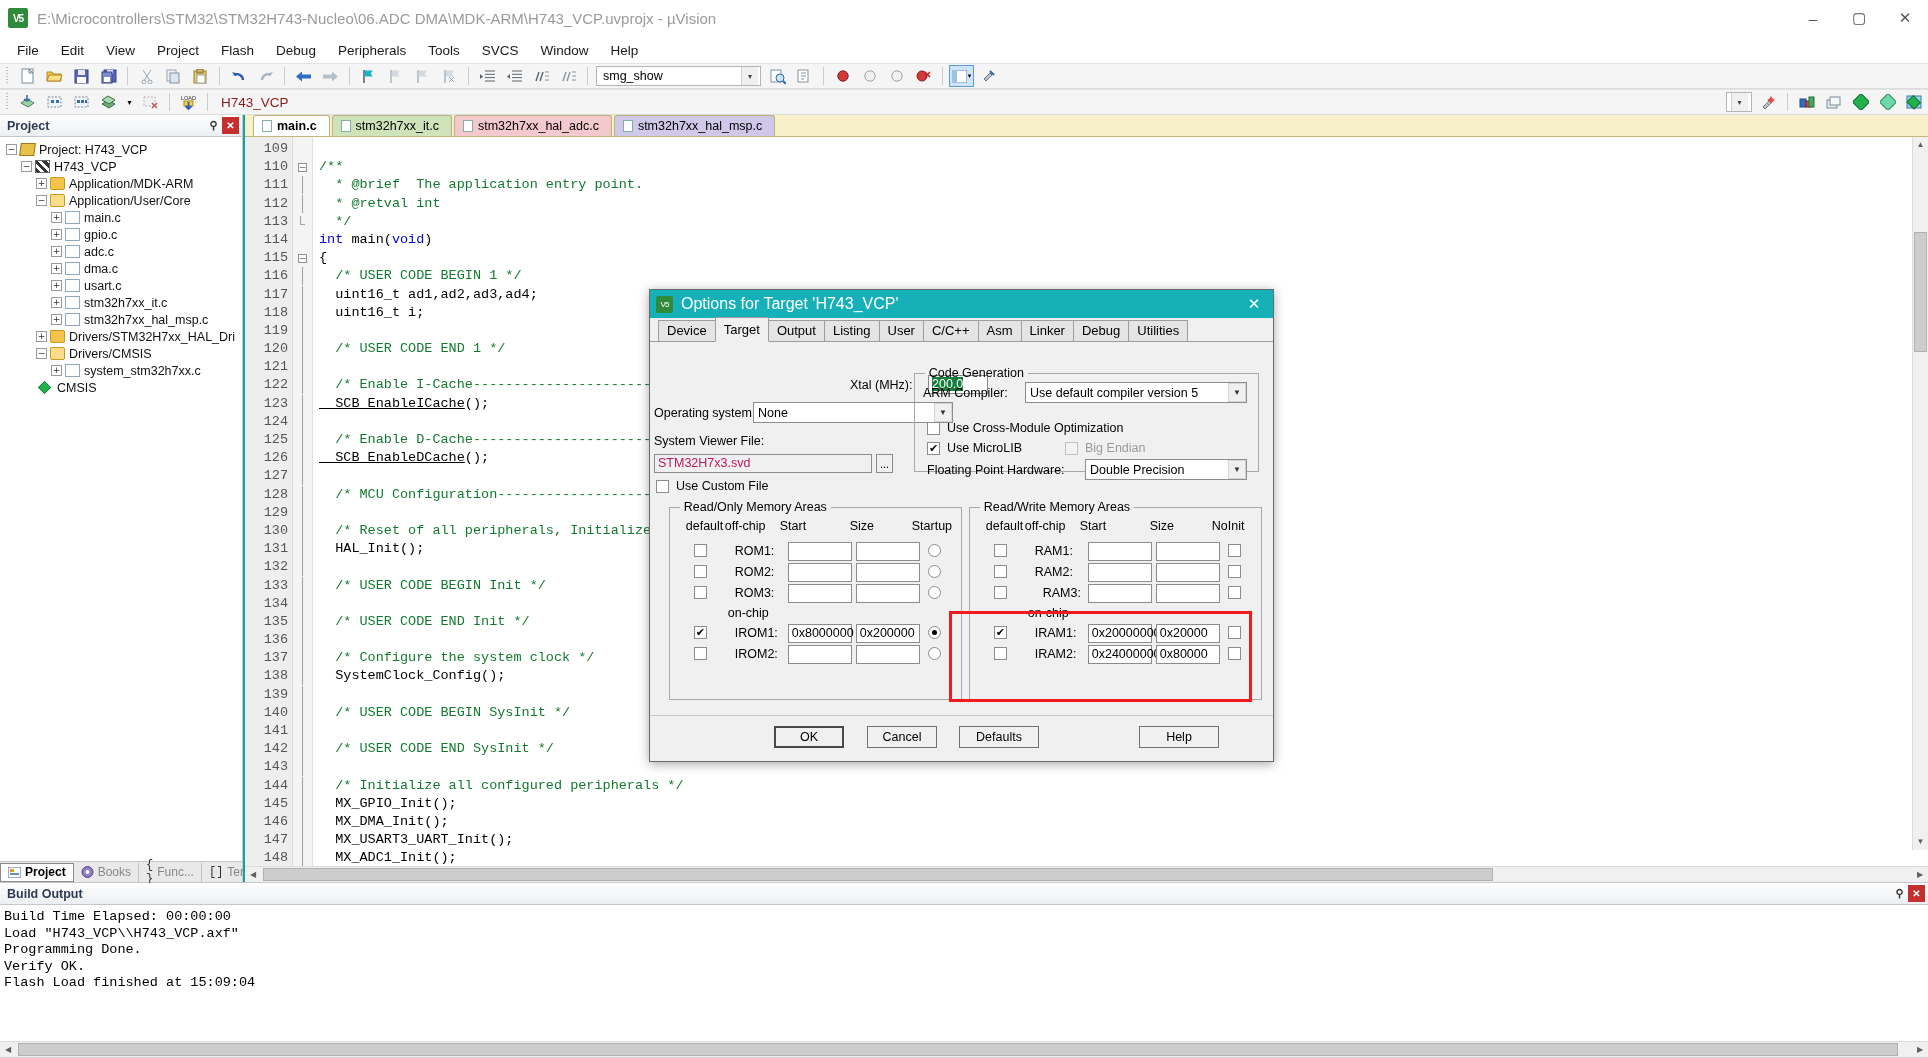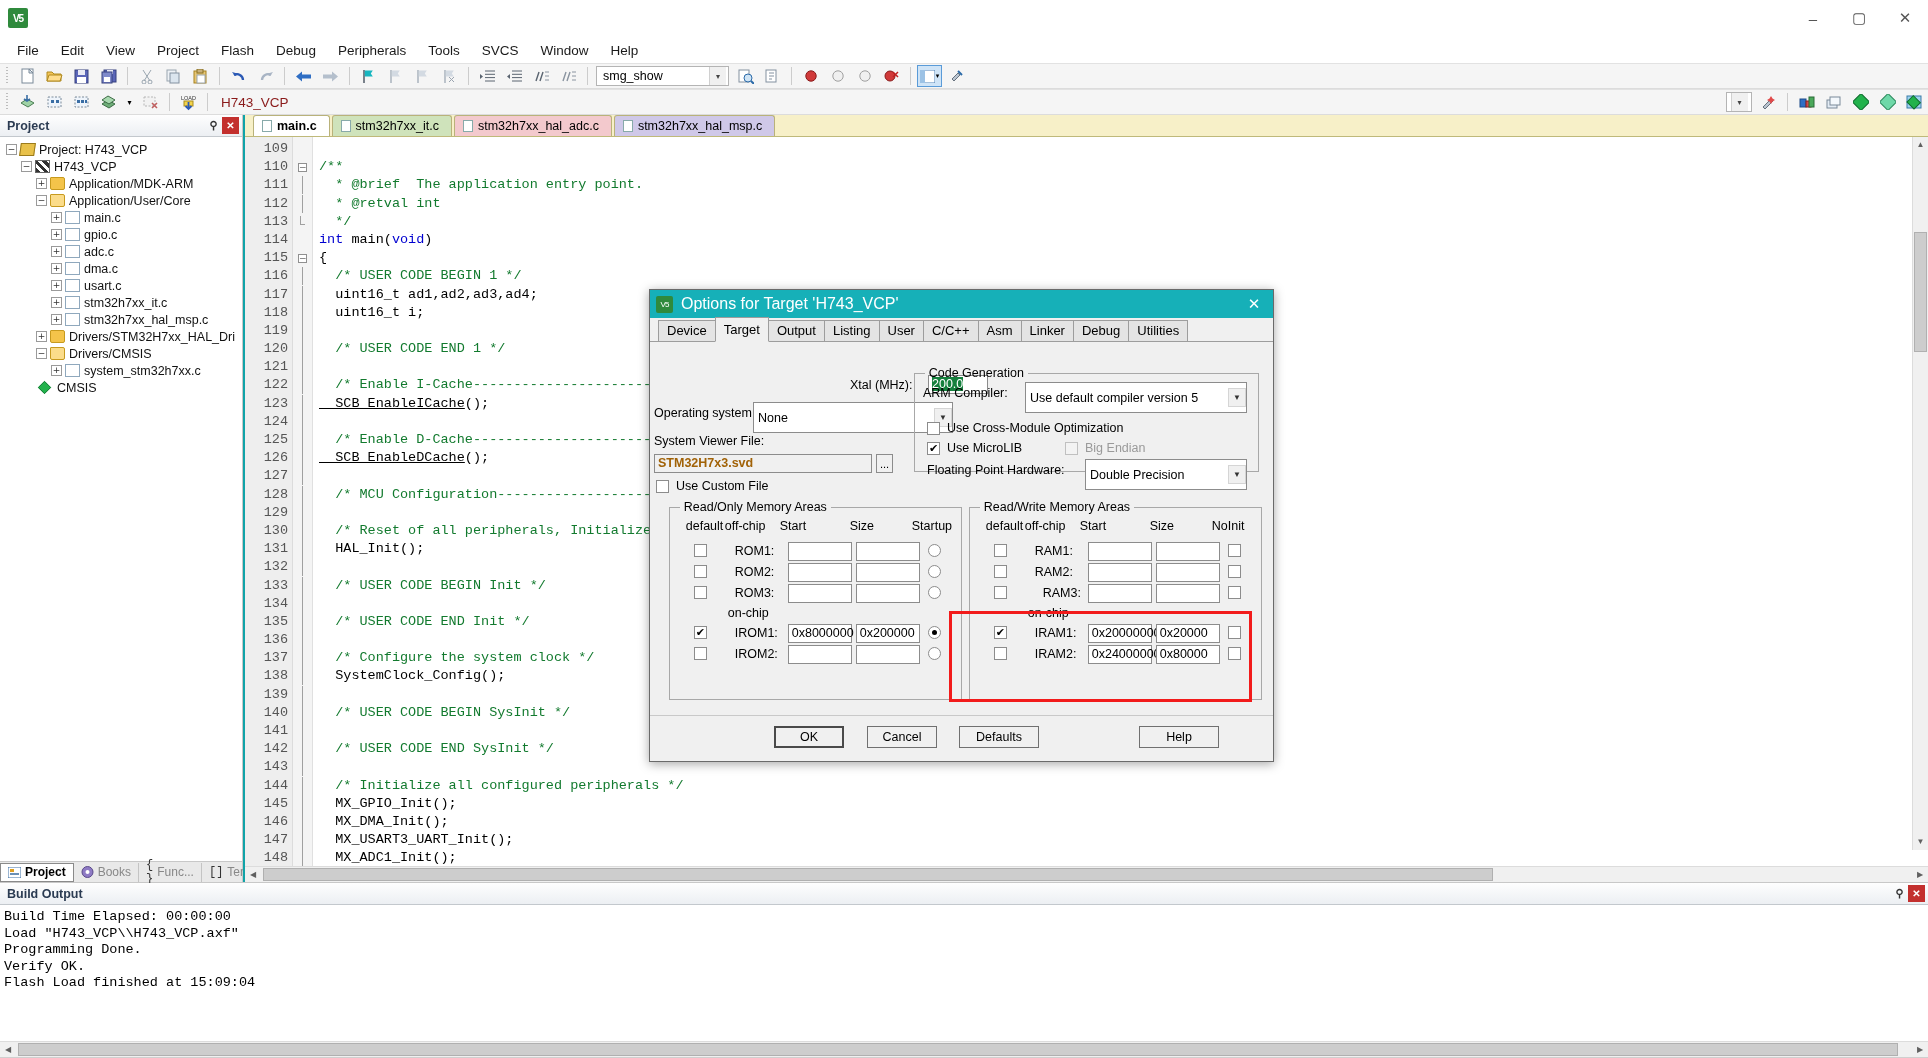--- a/index.html
+++ b/index.html
@@ -182,22 +182,22 @@
   .mbody { padding: 8px 10px 0 10px; position: relative; height: 382px; }
 
   .dev-name { font-size: 13px; margin: 3px 0 8px 4px; }
   .grp { border: 1px solid #a8a8a8; position: absolute; margin-left: 14px; }
   .grp > legend { font-size: 12.5px; padding: 0 4px; }
   .lbl { font-size: 12.5px; }
   .tfield { border: 1px solid #8c8c8c; background: #fff; height: 19px;
     font-size: 12.5px; padding: 1px 3px; font-family: "Liberation Sans", sans-serif; }
   .tfield.sel { background: #fff; }
   .tfield.sel span { background: #15803d; color: #fff; }
-  .tfield.ro { background: #f0f0f0; color: #a16207; font-weight: bold; }
-  .combo { border: 1px solid #8c8c8c; background: #fff; height: 31px; display: flex;
+  .tfield.ro { background: #f0f0f0; color: #be185d; }
+  .combo { border: 1px solid #8c8c8c; background: #fff; height: 21px; display: flex;
     align-items: center; padding-left: 4px; font-size: 12.5px; }
   .combo .btn { margin-left: auto; width: 18px; height: 19px; background: #f0f0f0;
     border: 1px solid #d5d5d5; display: flex; align-items: center; justify-content: center;
     font-size: 8px; color: #333; }
   .cbx { width: 13px; height: 13px; border: 1px solid #8c8c8c; background: #fff;
     display: inline-flex; align-items: center; justify-content: center;
     font-size: 11px; line-height: 1; color: #000; font-family: "DejaVu Sans", sans-serif; }
   .cbx.dis { border-color: #c0c0c0; background: #f3f3f3; }
   .rad { width: 13px; height: 13px; border: 1px solid #8c8c8c; border-radius: 50%;
     background: #fff; display: inline-flex; align-items: center; justify-content: center; }
@@ -213,20 +213,21 @@
   .dbtn.def { border: 2px solid #4a4a4a; }
   .grey-label { color: #9a9a9a; }
 </style>
 </head>
 <body>
 
 <div id="app">
 
   <div class="titlebar">
     <div class="title-icon">V5</div>
+    <div class="title-text">E:\Microcontrollers\STM32\STM32H743-Nucleo\06.ADC DMA\MDK-ARM\H743_VCP.uvprojx - µVision</div>
     <div class="win-btns">
       <div class="win-btn">–</div>
       <div class="win-btn">▢</div>
       <div class="win-btn close">✕</div>
     </div>
   </div>
 
   <div class="menubar">
     <div class="menu-item">File</div>
     <div class="menu-item">Edit</div>
@@ -361,21 +362,21 @@
         </svg>
       </div>
     <div class="tb-btn">
       <svg width="16" height="13">
           <path d="M2 11 l3 -9 M6 11 l3 -9" stroke="#8a94a0" stroke-width="1.4"></path>
           <path d="M11 2 h4 M11 6 h4 M11 10 h4" stroke="#8a94a0"></path>
         </svg>
       </div>
     <div class="tb-sep"></div>
 
-    <div class="tb-combo" style="width:133px">
+    <div class="tb-combo" style="width:165px">
       <span>smg_show</span>
       <span class="caret">▾</span>
     </div>
     <div class="tb-btn">
       <svg width="16" height="15">
           <rect x="1" y="1" width="10" height="12" fill="#fff" stroke="#8391a0"></rect>
           <circle cx="10" cy="9" r="4" fill="#cfe4f5" stroke="#2b6aa8"></circle>
           <path d="M13 12 l3 3" stroke="#2b6aa8" stroke-width="2"></path>
         </svg>
       </div>

